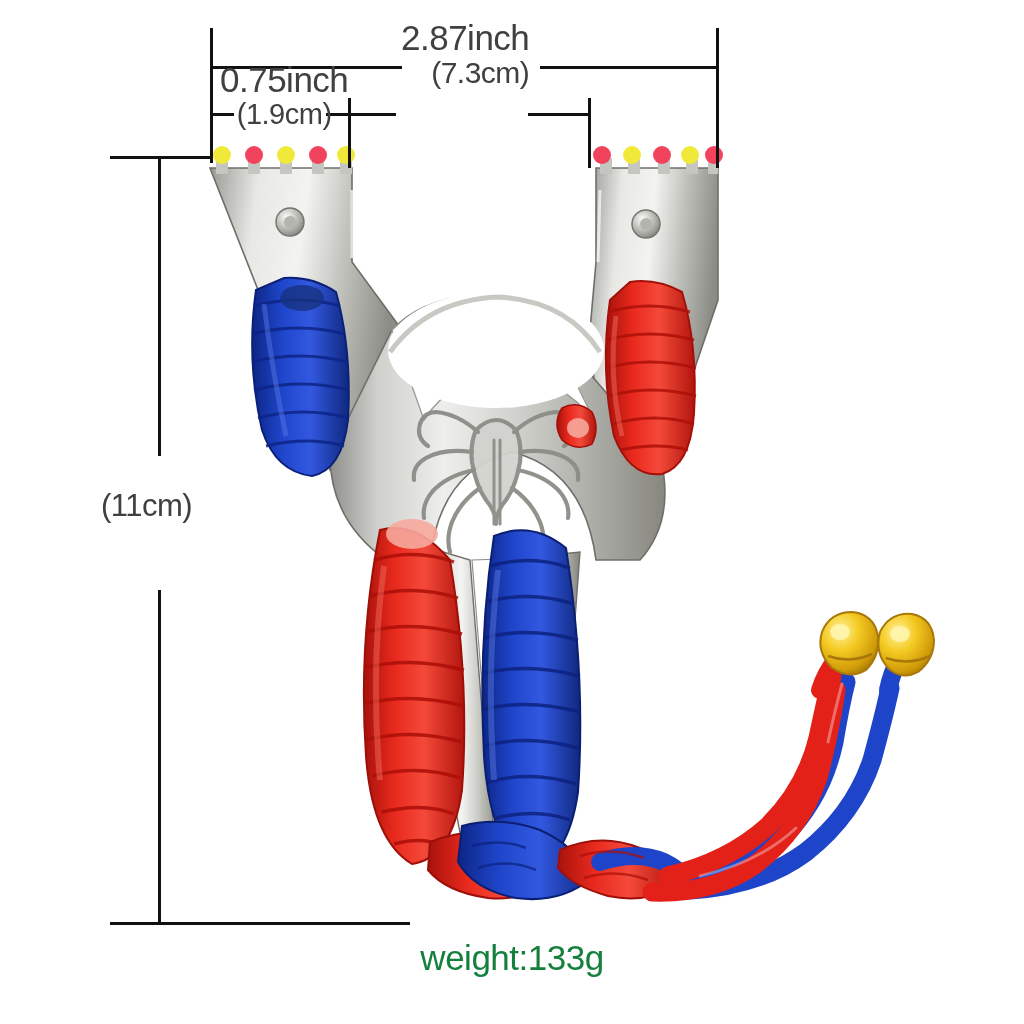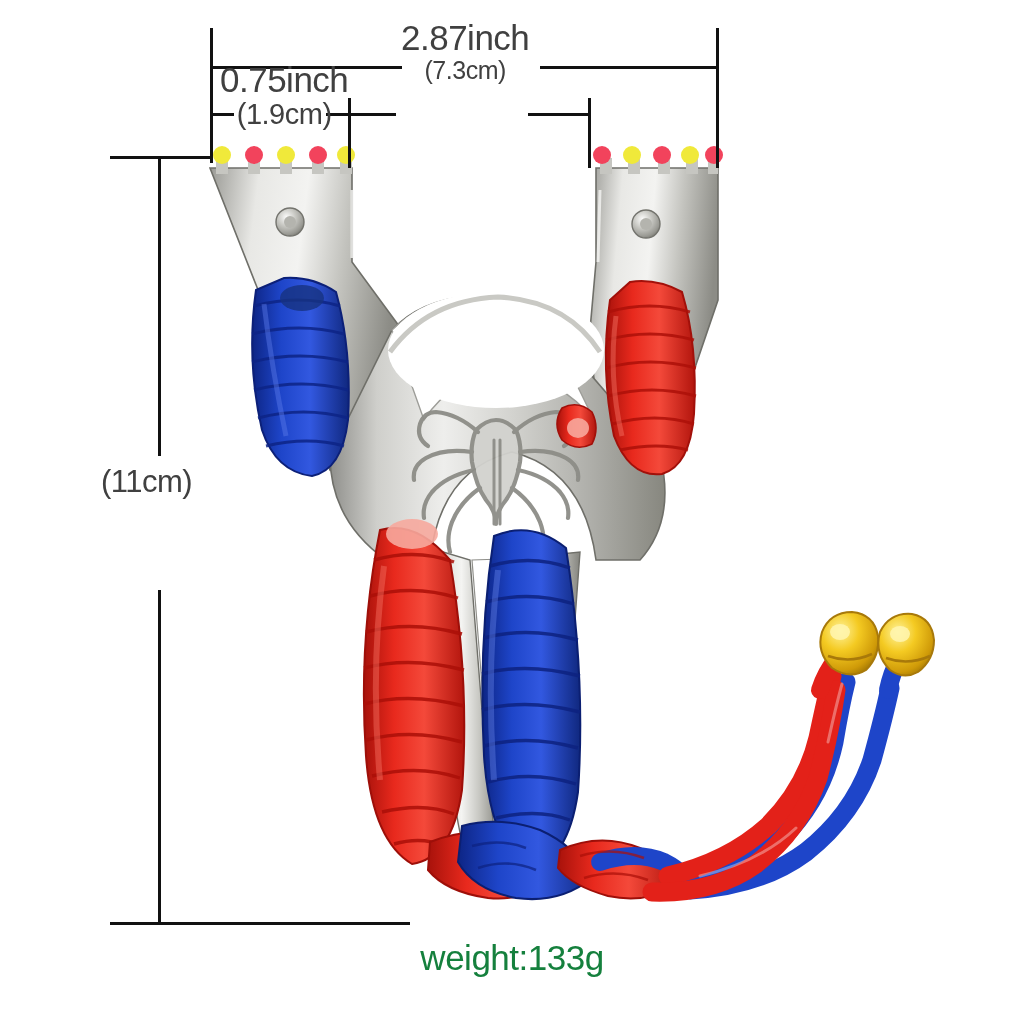--- a/index.html
+++ b/index.html
@@ -23,30 +23,30 @@
     font-weight:400;
     letter-spacing:-0.5px;
     white-space:nowrap;
     text-align:center;
     line-height:1.05;
   }
   .dimlabel .a{display:block;}
   .dimlabel .b{display:block;}
 
   #lbl-width-total{left:401px;top:20px;font-size:35px;}
-  #lbl-width-total .b{font-size:25px;}
+  #lbl-width-total .b{font-size:30px;text-align:right;}
 
   #lbl-width-fork{left:214px;top:62px;font-size:35px;padding-left:6px;}
   #lbl-width-fork .b{font-size:29px;}
 
   #lbl-width-gap{left:396px;top:90px;font-size:35px;}
   #lbl-width-gap .b{font-size:31px;}
 
   #lbl-height{left:101px;top:466px;font-size:35px;}
-  #lbl-height .b{font-size:31px;}
+  #lbl-height .b{font-size:31px;margin-top:24px;}
 
   #lbl-weight{
     position:absolute;left:0;right:0;top:938px;
     text-align:center;font-size:35px;color:#15803d;letter-spacing:-0.5px;
   }
 
   
   #product{position:absolute;left:0;top:0;width:1024px;height:1024px;}
 </style>
 </head>

